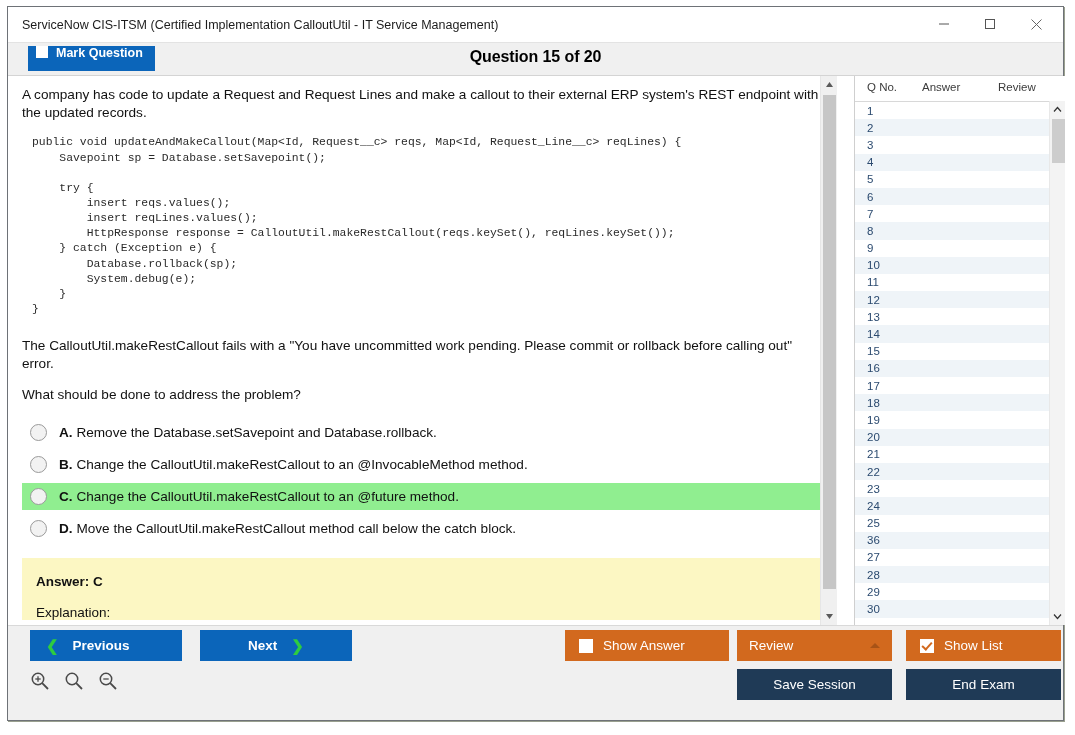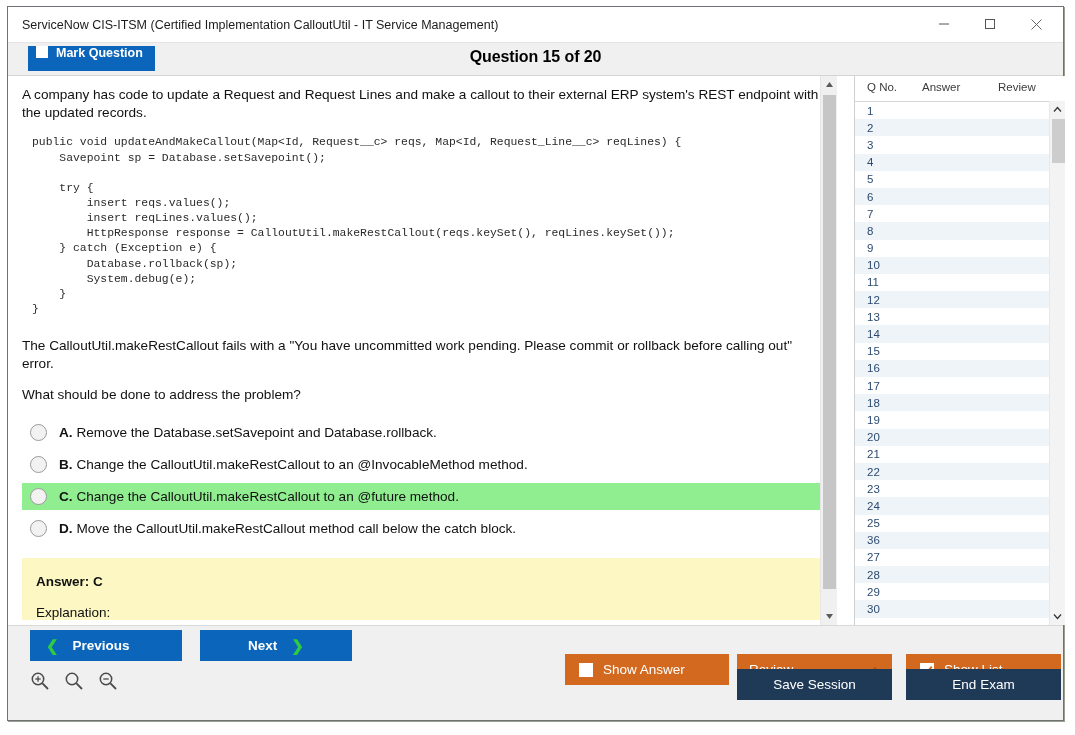--- a/index.html
+++ b/index.html
@@ -358,21 +358,20 @@
     height: 31px;
     background: #d2691e;
     border: none;
     color: #ffffff;
     font-size: 13.5px;
     display: flex;
     align-items: center;
     cursor: pointer;
     font-family: "Liberation Sans", sans-serif;
     box-sizing: border-box;
-    margin-top: 24px;
   }
   #show-answer-btn {
     left: 557px;
     width: 164px;
     padding-left: 14px;
   }
   #review-btn {
     left: 729px;
     width: 155px;
     padding-left: 12px;

